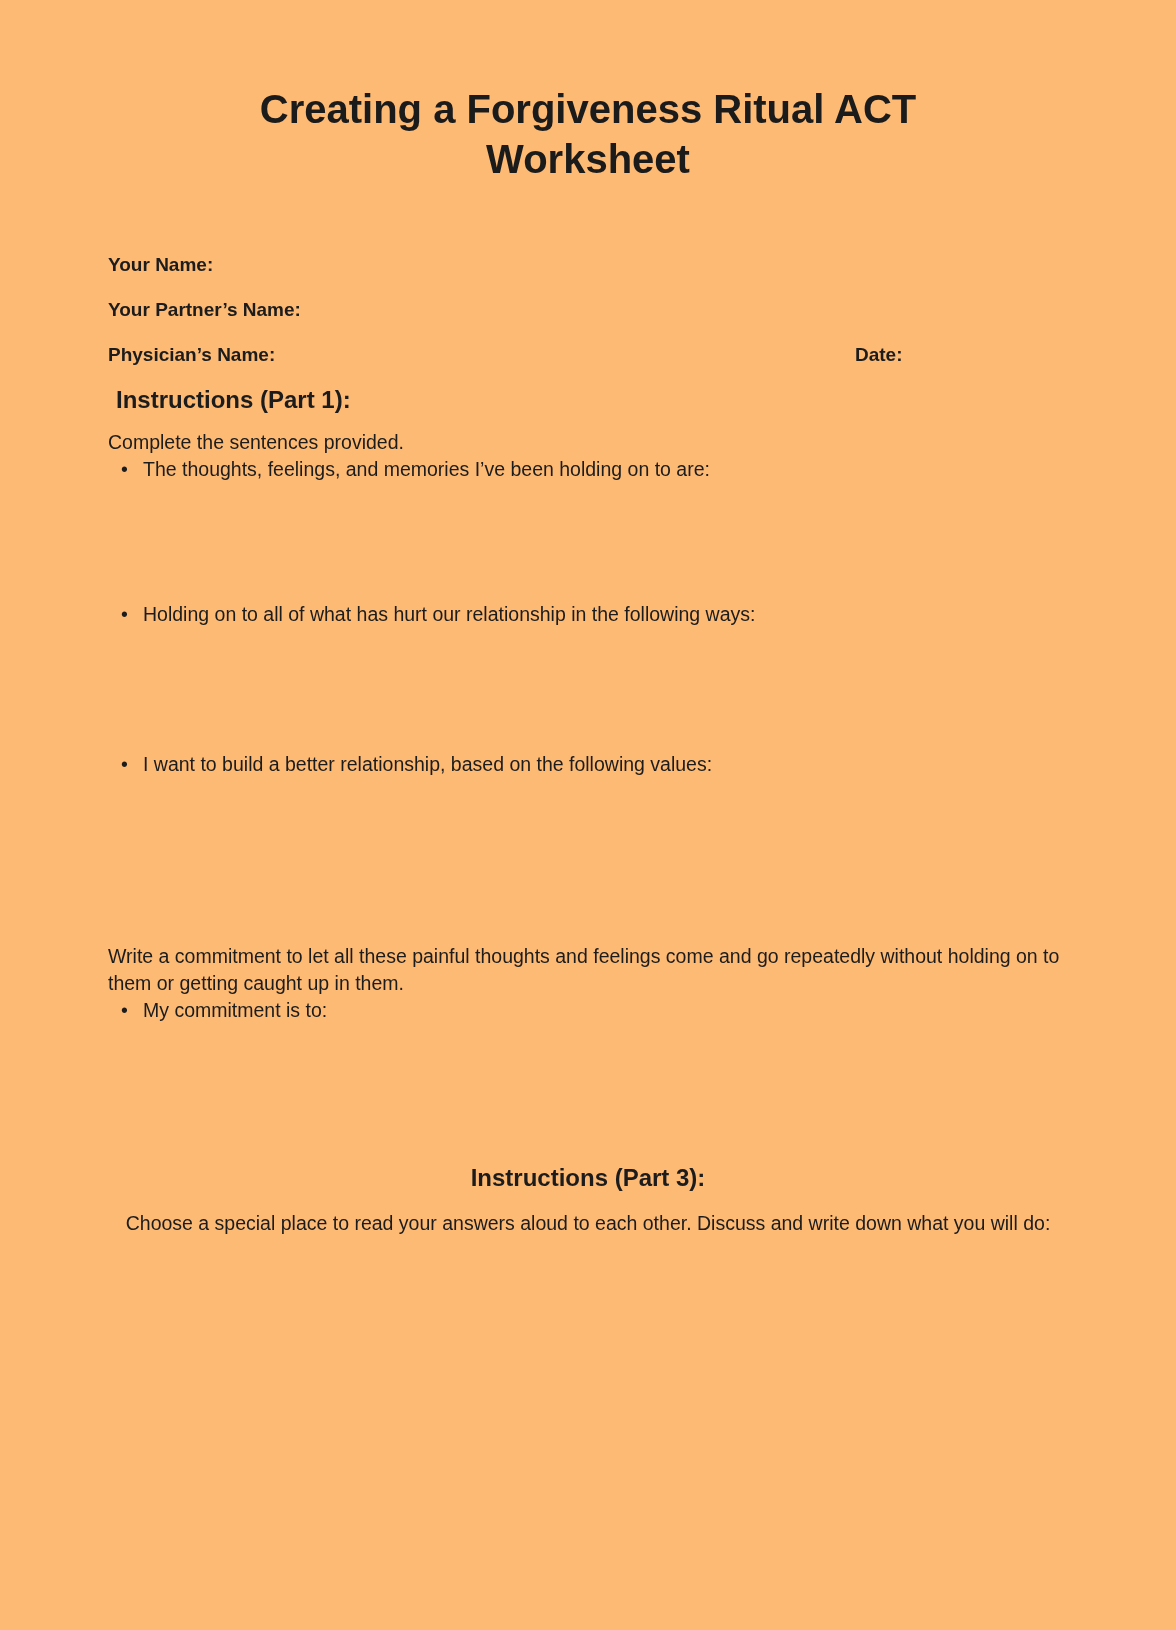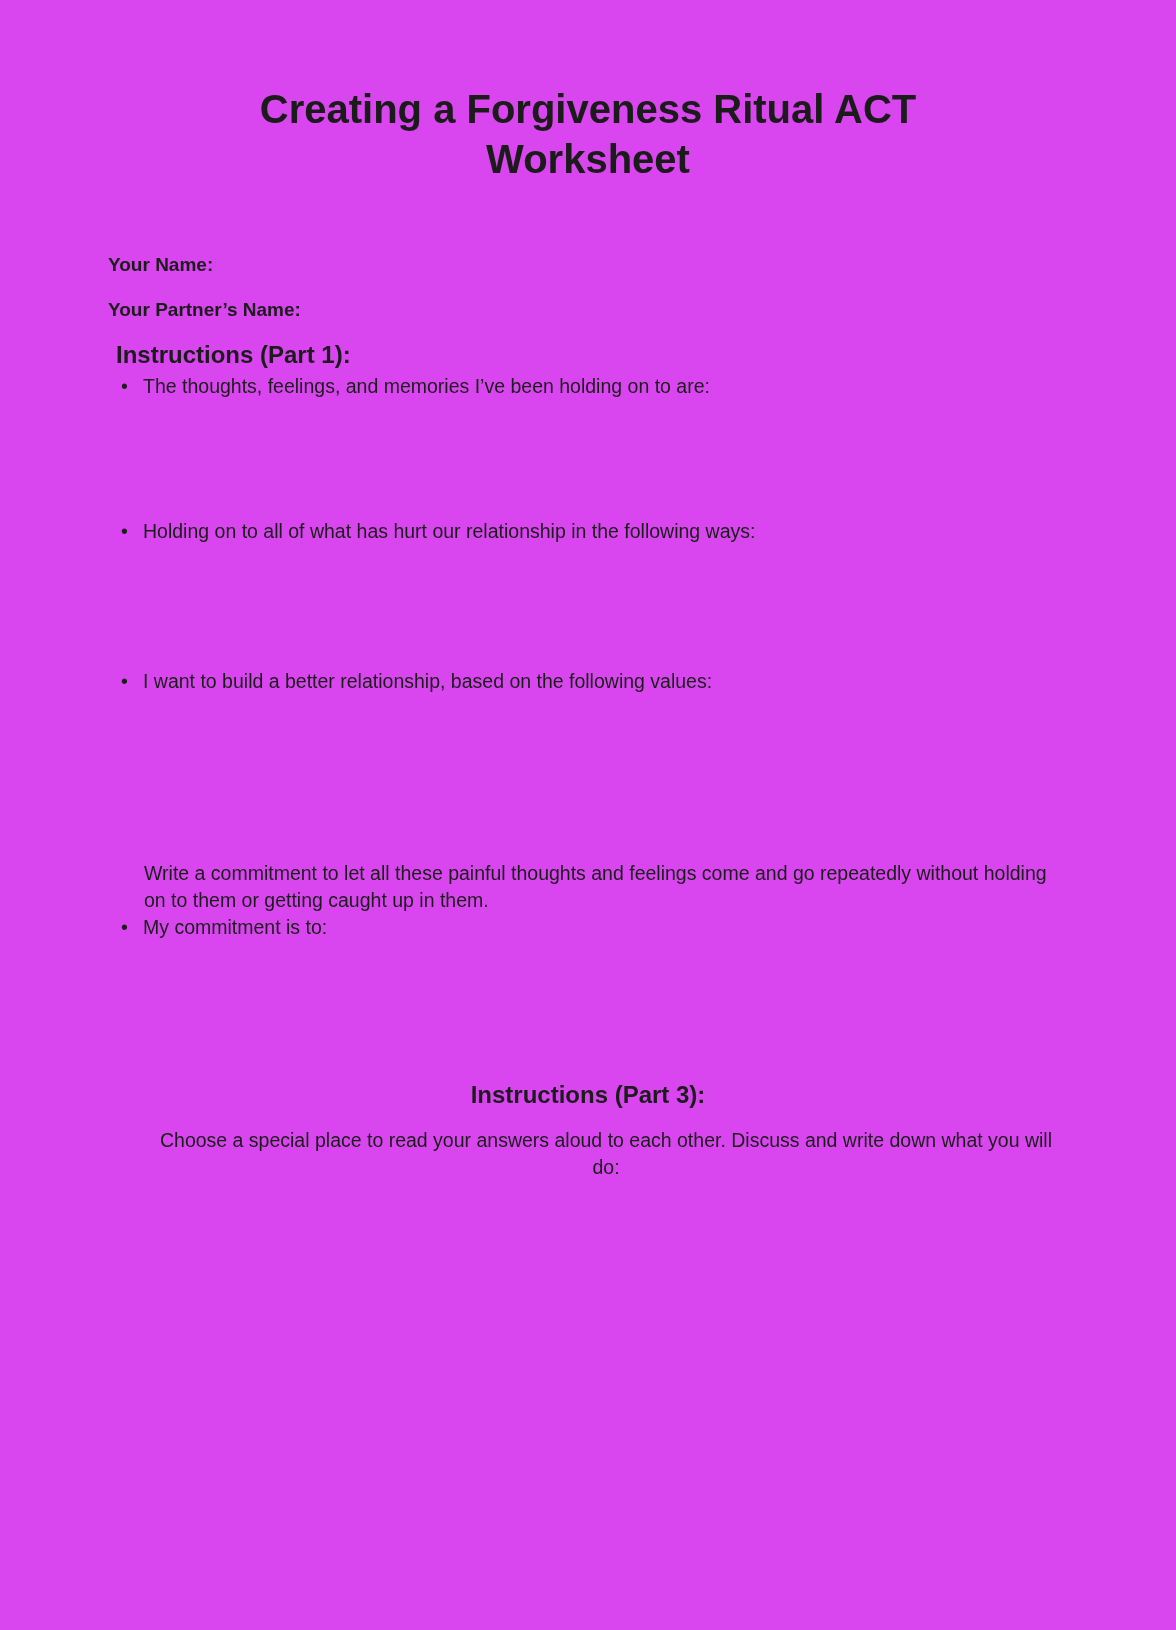--- a/index.html
+++ b/index.html
@@ -5,21 +5,21 @@
   html, body {
     margin: 0;
     padding: 0;
     background: #ffffff;
   }
   .page {
     position: relative;
     width: 1176px;
     height: 1630px;
     margin: 0 auto;
-    background: #d946ef;
+    background: #fdba74;
     color: #1c1c1c;
     font-family: "Liberation Sans", sans-serif;
     box-sizing: border-box;
     padding: 84px 108px 0 108px;
     overflow: hidden;
   }
   h1.doc-title {
     font-size: 40px;
     line-height: 50px;
     font-weight: bold;
@@ -69,44 +69,49 @@
   }
   ul.worksheet-list .bullet {
     position: absolute;
     left: 13px;
     top: 0;
   }
   
   .mt-19 { margin-top: 19px; }
   .mt-16 { margin-top: 16px; }
   .mt-21 { margin-top: 21px; }
-  .mt-22 { margin-top: 22px; margin-left: 36px; }
+  .mt-22 { margin-top: 22px; }
   .gap-answer-1 { margin-top: 118px; }
   .gap-answer-2 { margin-top: 123px; }
   .gap-part2   { margin-top: 165px; }
   .gap-part3   { margin-top: 143px; text-align: center; }
 </style>
 </head>
 <body>
 
 <div class="page">
 
   <h1 class="doc-title">Creating a Forgiveness Ritual ACT Worksheet</h1>
 
   <div class="fields">
     <div class="field-row">
       <span>Your Name:</span>
     </div>
     <div class="field-row">
       <span>Your Partner’s Name:</span>
     </div>
+    <div class="field-row">
+      <span>Physician’s Name:</span>
+      <span class="date-label">Date:</span>
+    </div>
   </div>
 
   <div>
     <h2 class="section-heading">Instructions (Part 1):</h2>
+    <p class="intro mt-19">Complete the sentences provided.</p>
     <ul class="worksheet-list mt-16">
       <li>
         <span class="bullet">•</span>
         <span>The thoughts, feelings, and memories I’ve been holding on to are:</span>
       </li>
       <li class="gap-answer-1">
         <span class="bullet">•</span>
         <span>Holding on to all of what has hurt our relationship in the following ways:</span>
       </li>
       <li class="gap-answer-2">

